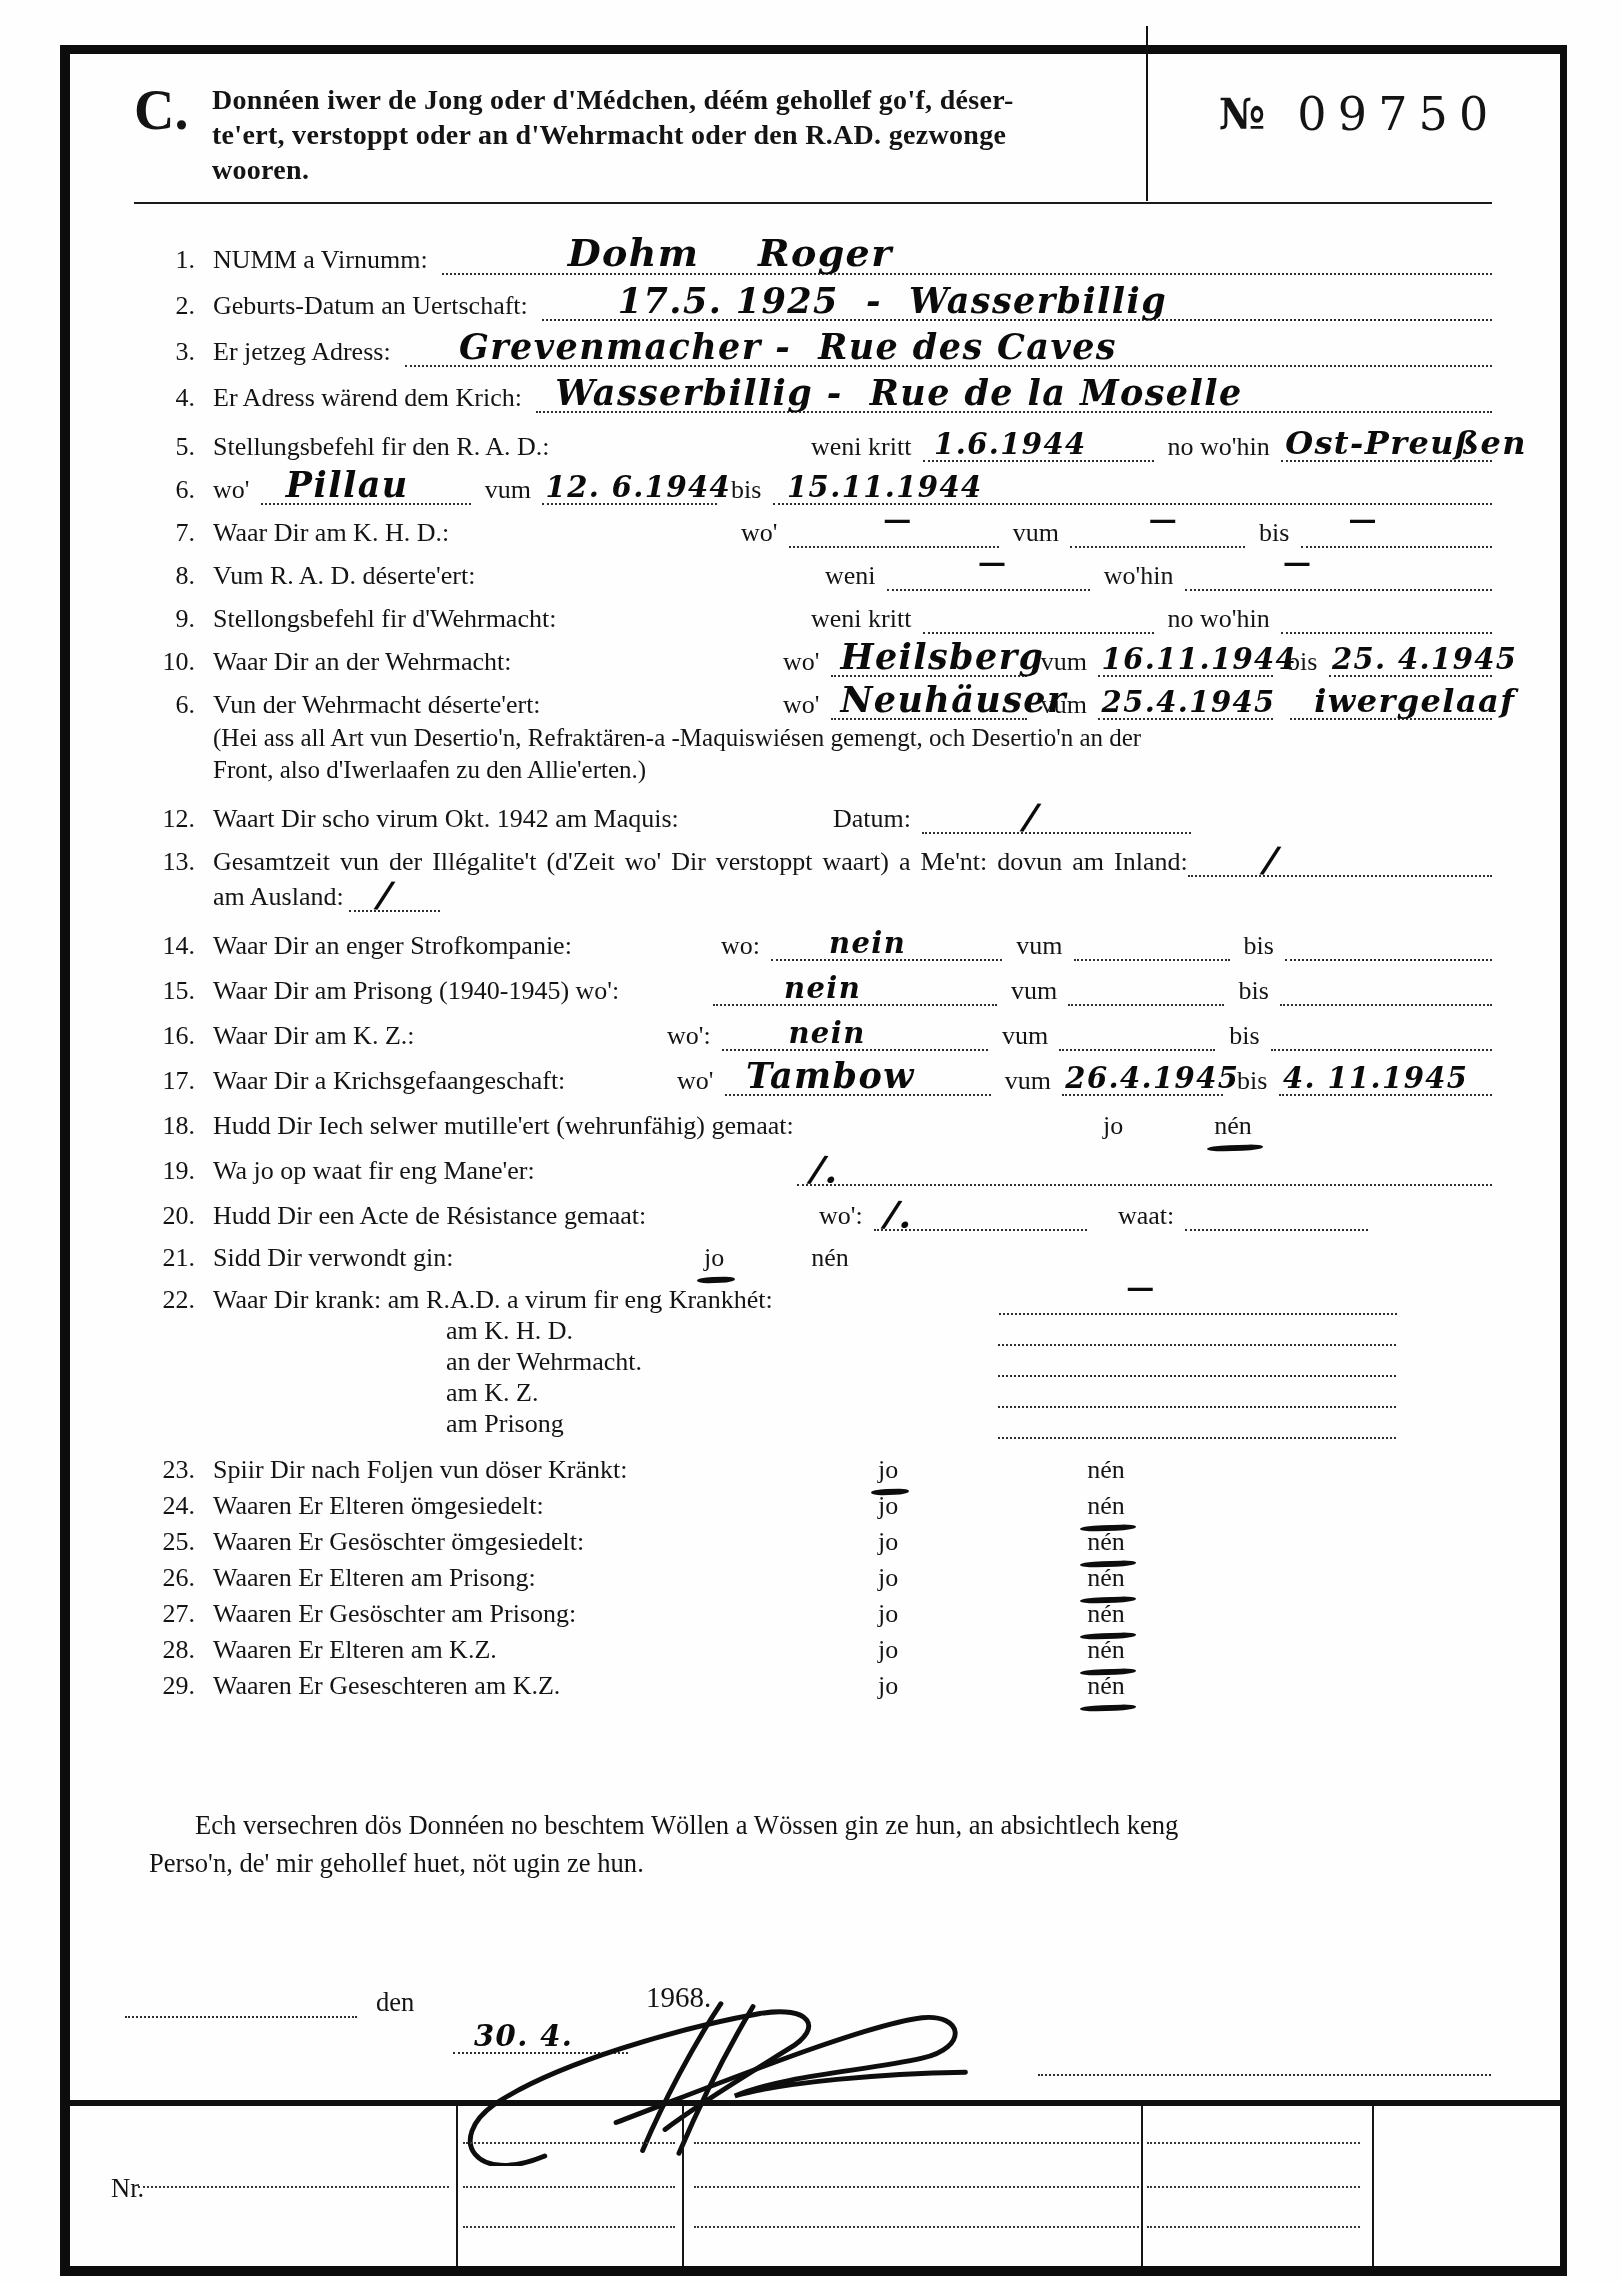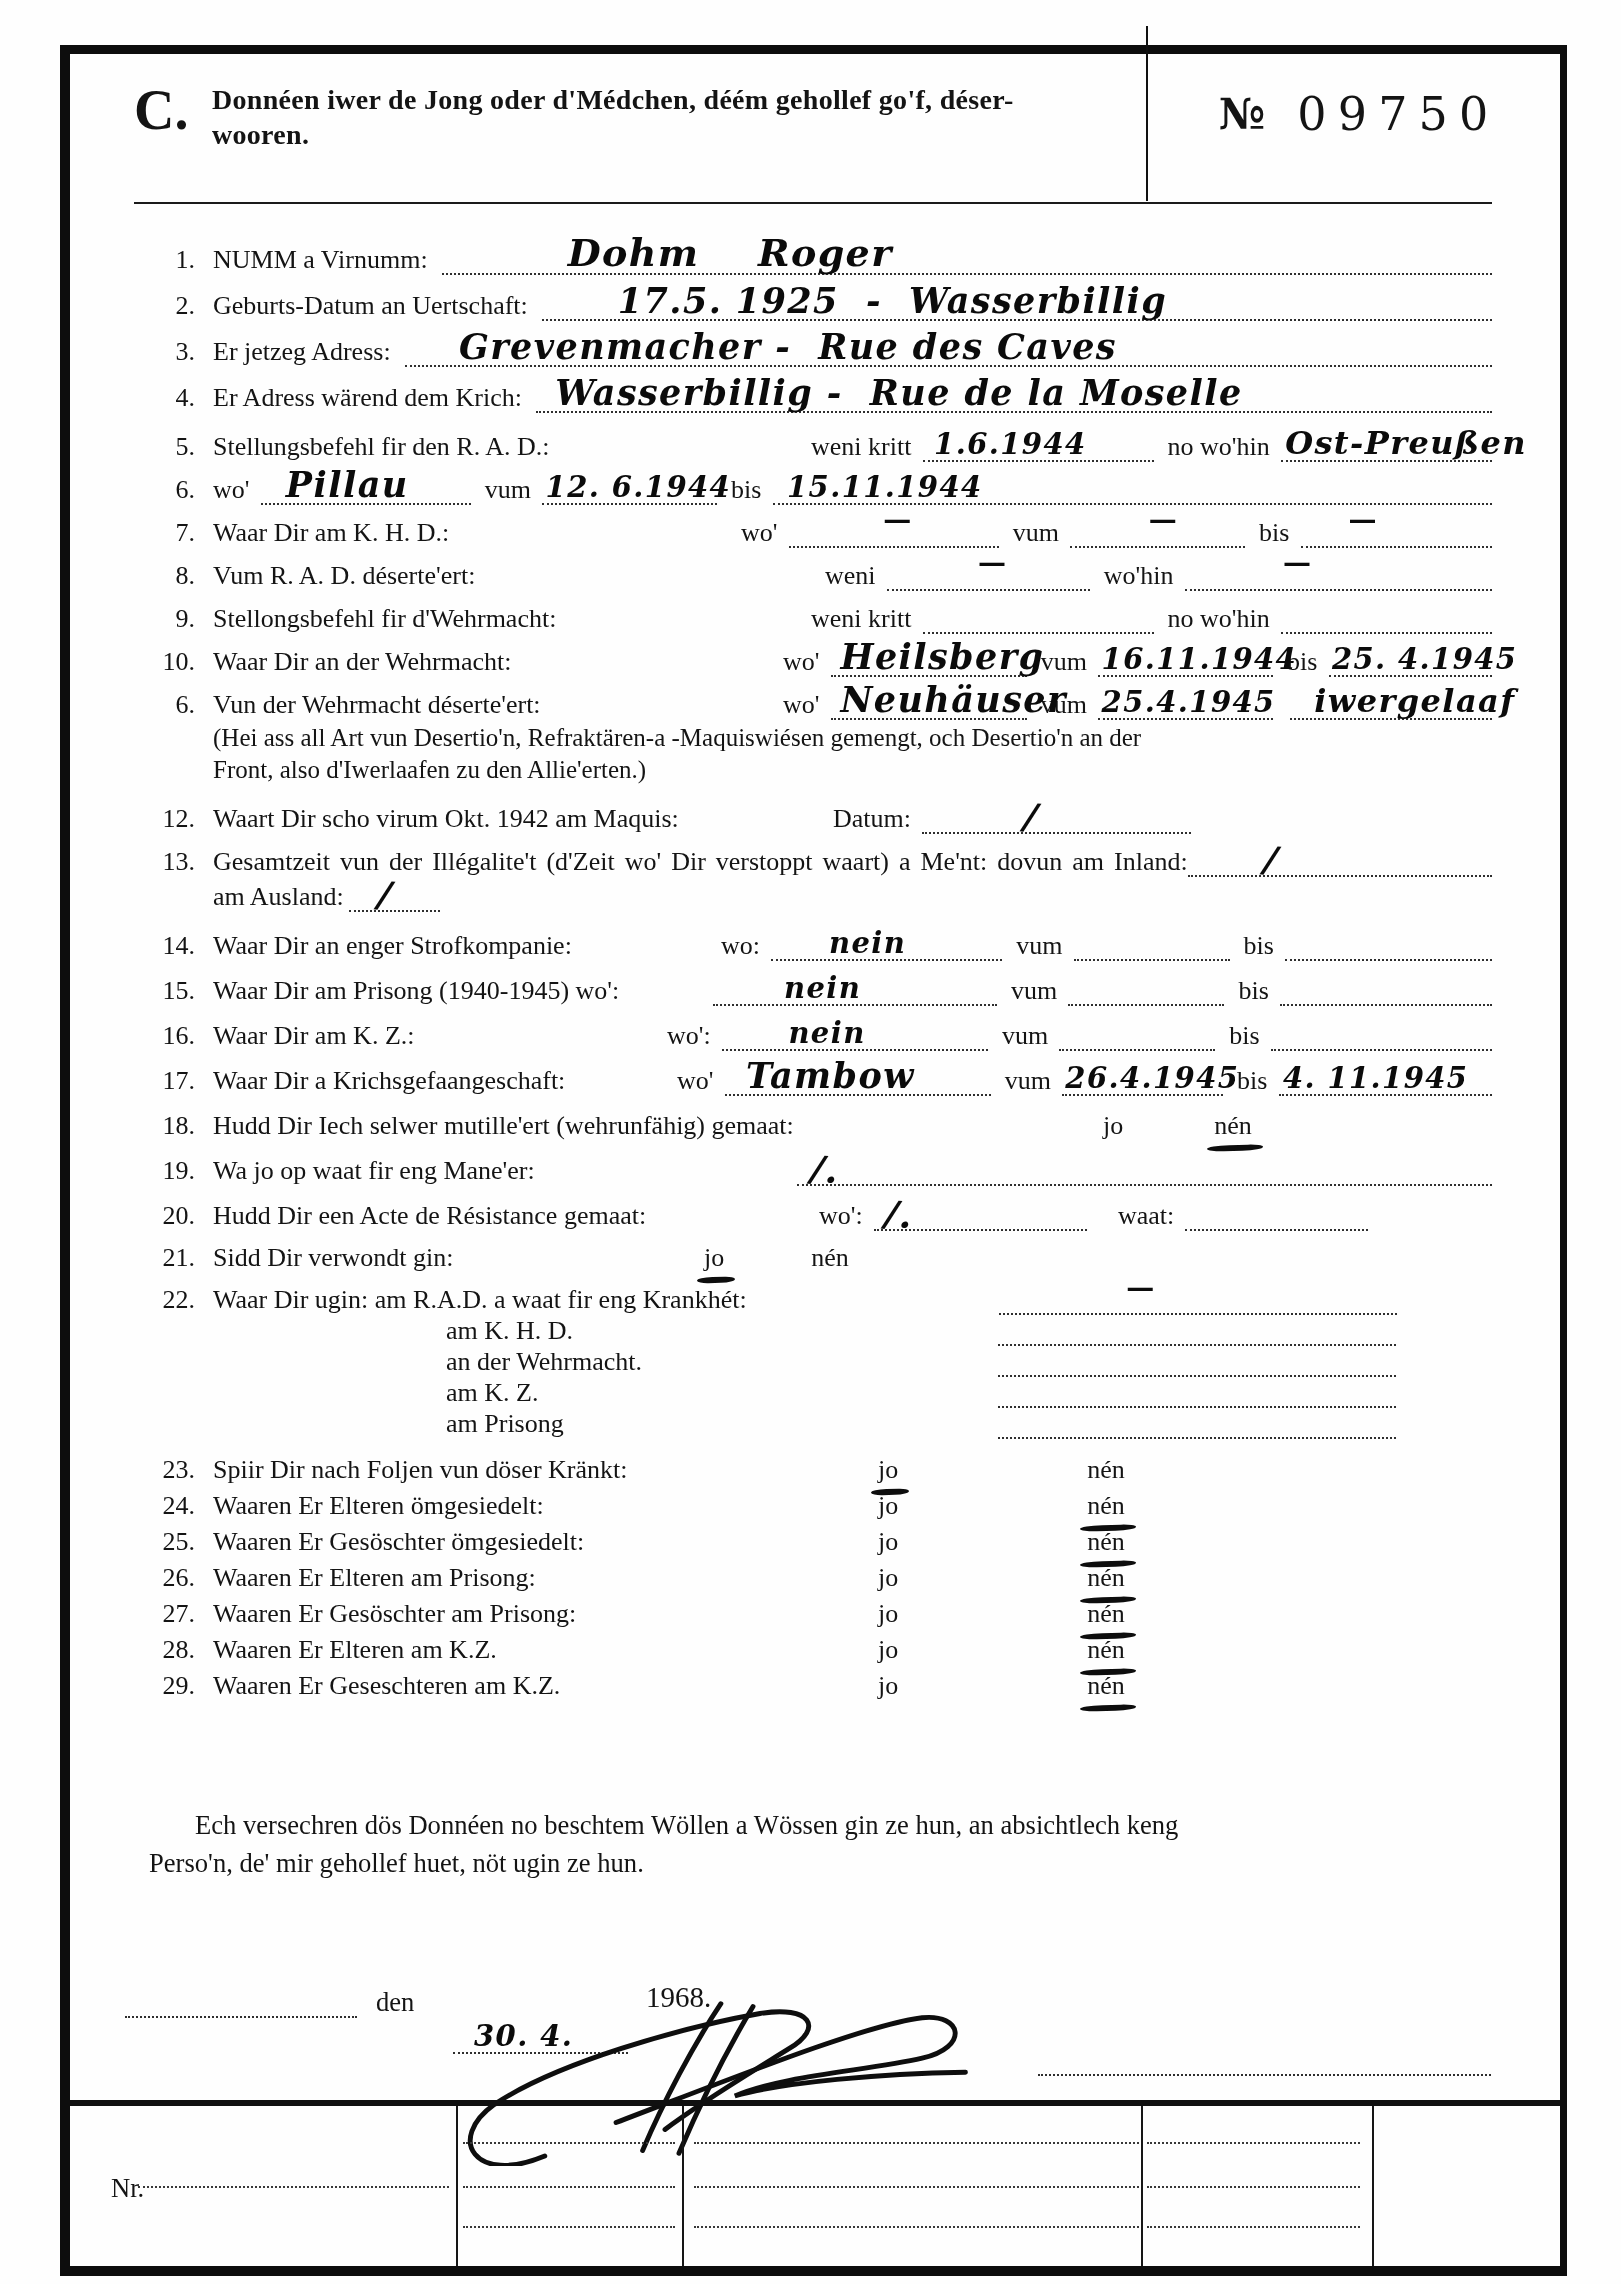--- a/index.html
+++ b/index.html
@@ -80,20 +80,21 @@
 <body>
 
 <div class="page">
  <div class="frame">
   <div class="inner">
 
    <div class="header">
      <div class="c-letter">C.</div>
      <div class="h-text">
        <div>Donnéen iwer de Jong oder d'Médchen, déém gehollef go'f, déser-</div>
+       <div>te'ert, verstoppt oder an d'Wehrmacht oder den R.AD. gezwonge</div>
        <div>wooren.</div>
      </div>
      <div class="h-divider"></div>
      <div class="h-num">
        <span class="no-sign">№</span>
        <span class="no-val">09750</span>
      </div>
    </div>
 
    <div class="qs">
@@ -346,21 +347,21 @@
     </div>
     <div class="row h60">
       <span class="num">21.</span>
       <span class="q" style="width:491px">Sidd Dir verwondt gin:</span>
       <span class="yn"><span class="humark">jo</span></span>
       <span class="yn" style="margin-left:87px"><span>nén</span></span>
     </div>
 
     <div class="row h60">
       <span class="num">22.</span>
-      <span class="lab" style="width:786px">Waar Dir ugin: am R.A.D. a waat fir eng Krankhét:</span>
+      <span class="lab" style="width:786px">Waar Dir krank: am R.A.D. a virum fir eng Krankhét:</span>
       <span class="dots" style="width:398px">
               <i class="hw dash l32">—</i>
             </span>
     </div>
     <div class="row h44 sub">
       <span class="lab">am K. H. D.</span>
       <span class="dots" style="width:398px"></span>
     </div>
     <div class="row h44 sub">
       <span class="lab">an der Wehrmacht.</span>

